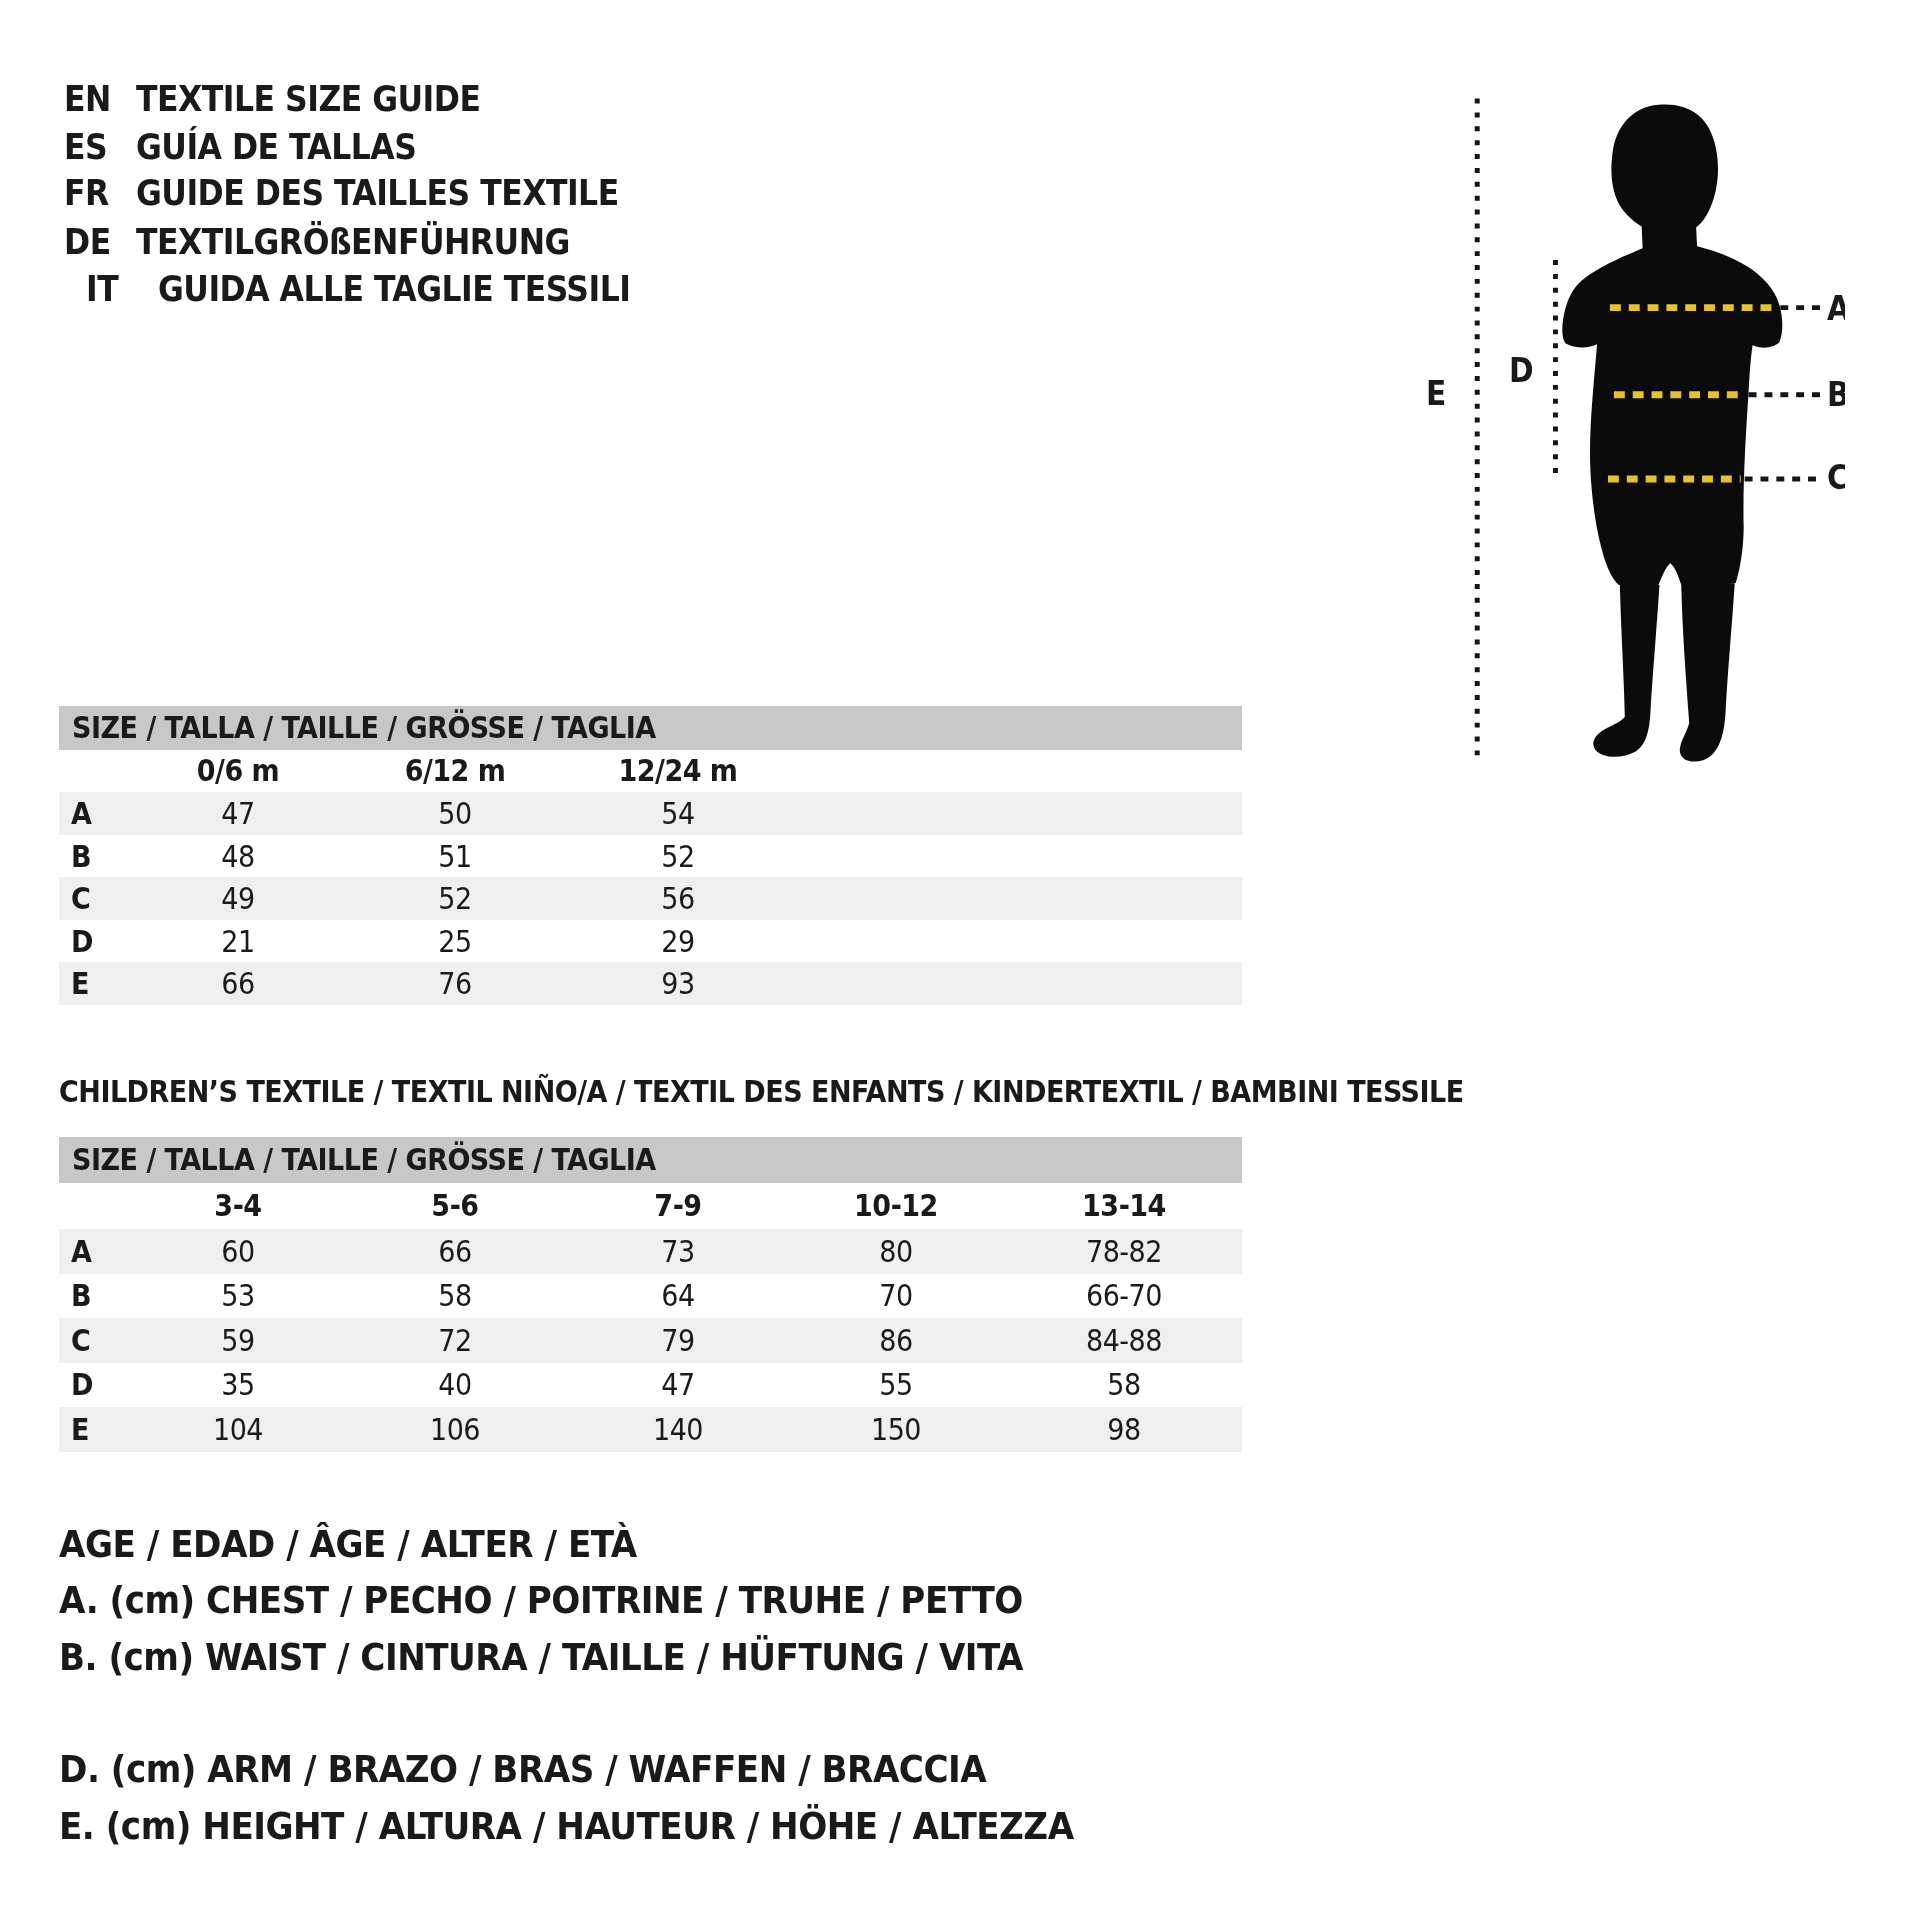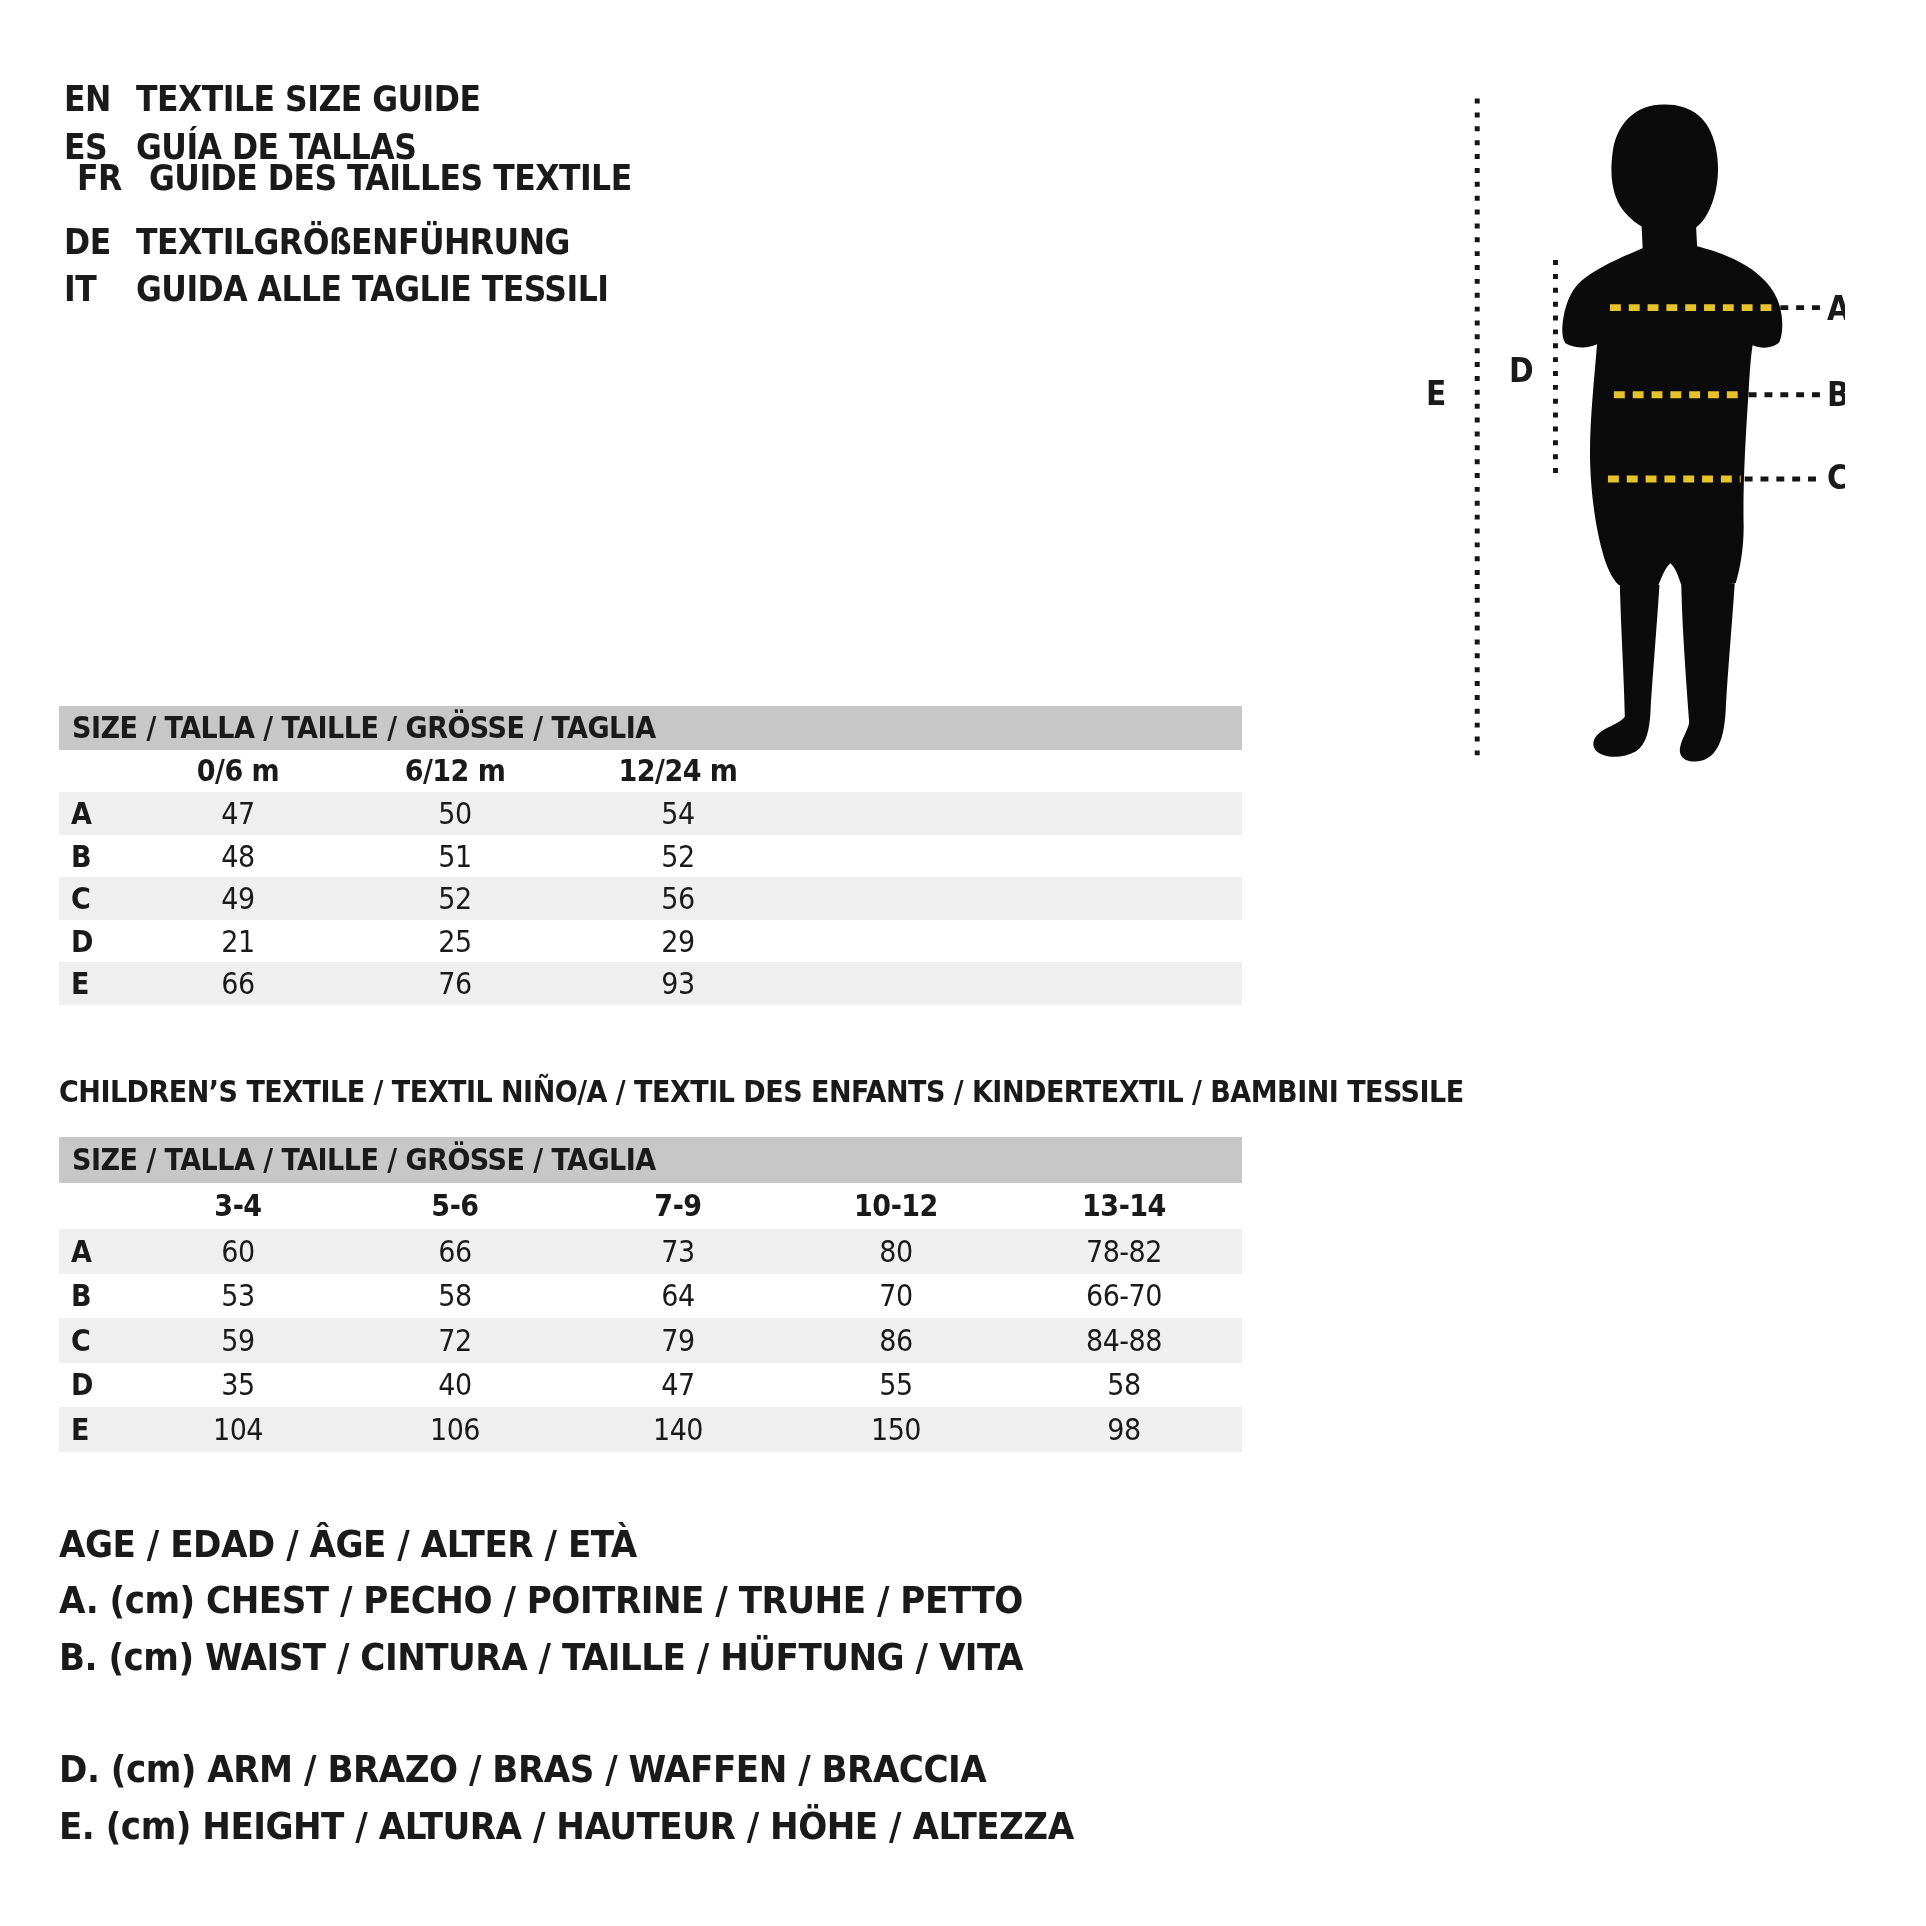--- a/index.html
+++ b/index.html
@@ -38,27 +38,27 @@
 
 <div class="page">
 
   <div class="abs">
     <div class="lang-row t" style="top:77px;">
       <span class="lang-code">EN</span><span>TEXTILE SIZE GUIDE</span>
     </div>
     <div class="lang-row t" style="top:125px;">
       <span class="lang-code">ES</span><span>GUÍA DE TALLAS</span>
     </div>
-    <div class="lang-row t" style="top:156px;margin-left:13px;">
+    <div class="lang-row t" style="top:171px;">
       <span class="lang-code">FR</span><span>GUIDE DES TAILLES TEXTILE</span>
     </div>
     <div class="lang-row t" style="top:220px;">
       <span class="lang-code">DE</span><span>TEXTILGRÖßENFÜHRUNG</span>
     </div>
-    <div class="lang-row t" style="top:267px;">
+    <div class="lang-row t" style="top:267px;margin-left:22px;">
       <span class="lang-code">IT</span><span>GUIDA ALLE TAGLIE TESSILI</span>
     </div>
   </div>
 
   <svg class="abs" style="left:1386px;top:59px;" width="541" height="733" viewBox="1400 60 546 740">
     <line class="dotline" x1="1492" y1="100" x2="1492" y2="770"></line>
     <line class="dotline" x1="1571" y1="263" x2="1571" y2="485"></line>
     <path class="sil" d="
       M 1682,106
       C 1655,105 1634,122 1629,152

